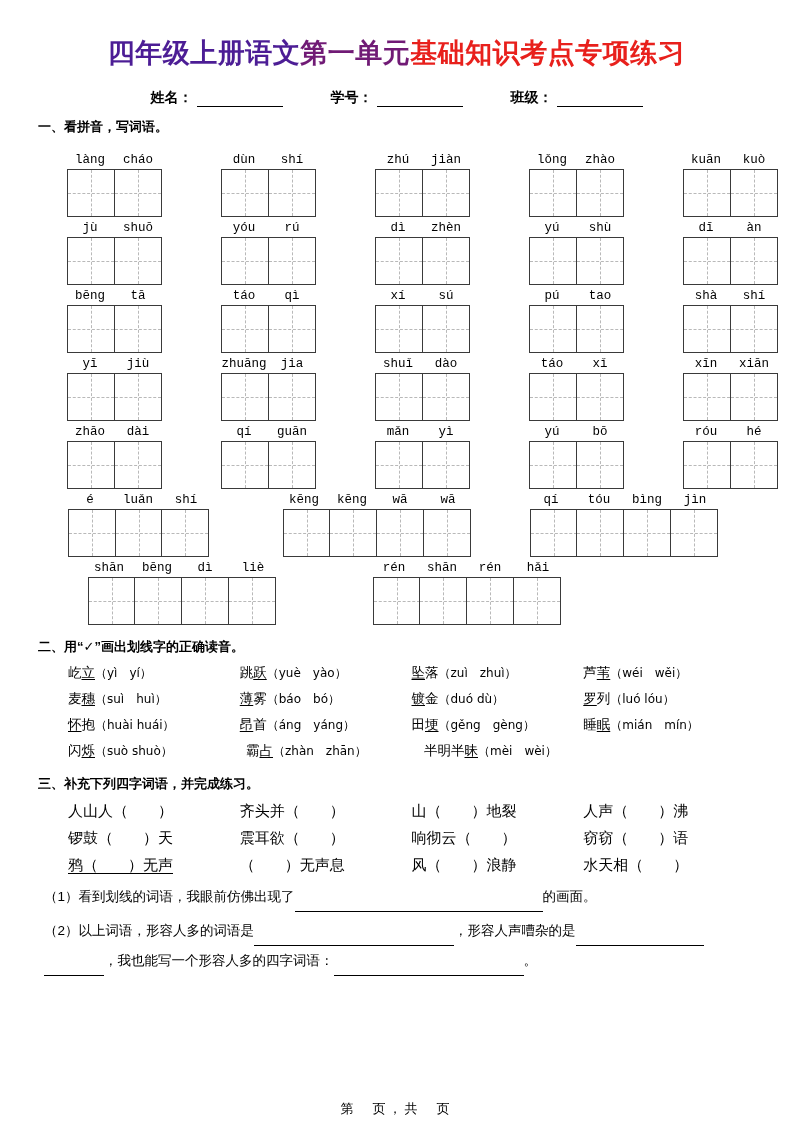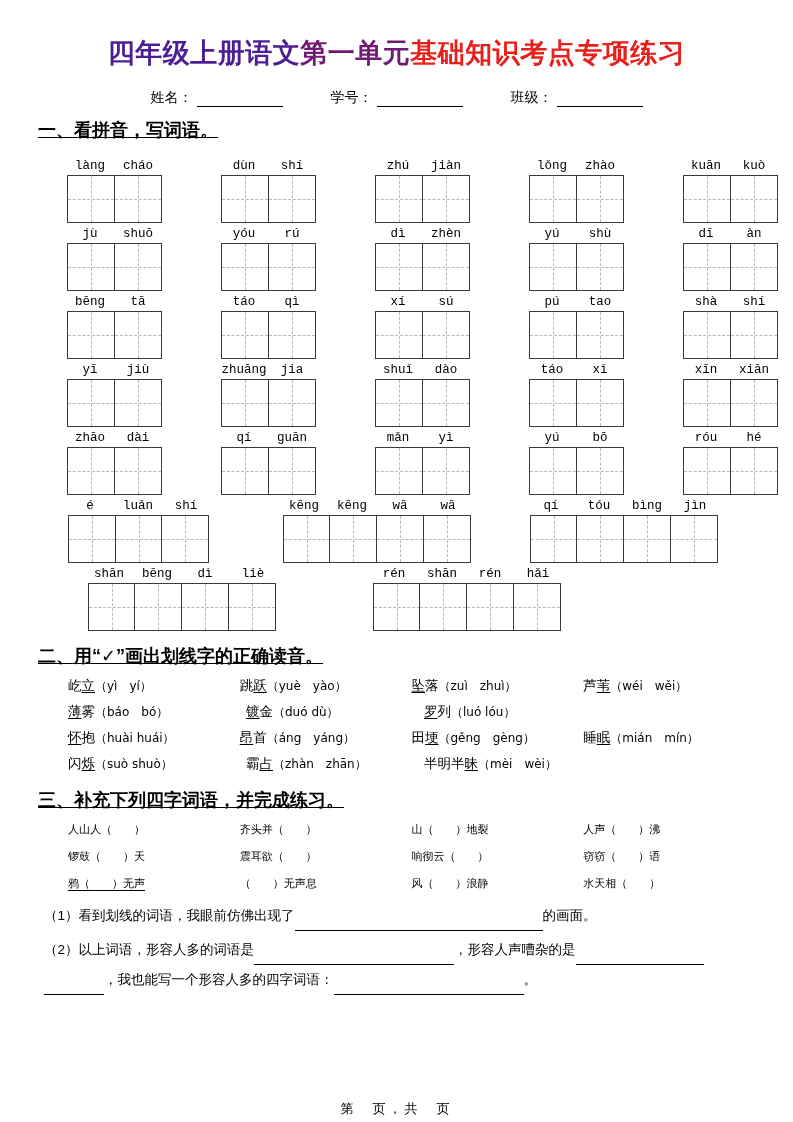--- a/index.html
+++ b/index.html
@@ -37,41 +37,40 @@
   .t-blue  { color: #701a75; }
   .t-red   { color: #e8201c; }
 
   
   .inforow {
     margin-top: 20px;
     display: flex;
     justify-content: center;
     align-items: flex-end;
     font-size: 14px;
-    font-weight: normal;
+    font-weight: bold;
     text-align: center;
   }
   .infoitem { display: flex; align-items: flex-end; margin: 0 24px; }
   .infolabel { white-space: nowrap; }
   .infoblank {
     display: inline-block;
     width: 86px;
     border-bottom: 1.5px solid #000;
     height: 14px;
     margin-left: 4px;
   }
 
   
   .sec-head {
-    font-size: 18px;
+    font-size: 13px;
     font-weight: bold;
     margin-top: 12px;
     margin-bottom: 2px;
     line-height: 1.3;
-    text-decoration: underline;
   }
 
   
   .pygrid { margin-left: 28px; margin-top: 16px; font-family: Liberation Mono, monospace; }
   .pyrow {
     display: flex;
     align-items: flex-start;
     margin-bottom: 1px;
   }
   .pyrow.wide .pyitem { margin-right: 58px; }
@@ -135,21 +134,21 @@
   .cw .u { text-decoration: underline; text-underline-offset: 2px; }
   .cpy {
     font-family: "DejaVu Sans", sans-serif;
     font-size: 12px;
   }
 
   
   .idiom-wrap { margin-left: 30px; margin-top: 4px; }
   .idiom-row {
     display: flex;
-    font-size: 11px;
+    font-size: 15px;
     line-height: 27px;
     white-space: nowrap;
   }
   .idiom-item { width: 175px; }
   .idiom-item.underlined { text-decoration: underline; text-underline-offset: 3px; }
 
   
   .fillq {
     font-size: 13.5px;
     line-height: 30px;
@@ -541,20 +540,21 @@
 
   <div class="sec-head">二、用“✓”画出划线字的正确读音。</div>
   <div class="choice-wrap" id="choicewrap">
       <div class="choice-row">
         <div class="choice-item"><span class="cw"><span>屹</span><span class="u">立</span></span><span class="cpy">（yì　yí）</span></div>
         <div class="choice-item"><span class="cw"><span>跳</span><span class="u">跃</span></span><span class="cpy">（yuè　yào）</span></div>
         <div class="choice-item"><span class="cw"><span class="u">坠</span><span>落</span></span><span class="cpy">（zuì　zhuì）</span></div>
         <div class="choice-item"><span class="cw"><span>芦</span><span class="u">苇</span></span><span class="cpy">（wéi　wěi）</span></div>
       </div>
       <div class="choice-row">
+        <div class="choice-item"><span class="cw"><span>麦</span><span class="u">穗</span></span><span class="cpy">（suì　huì）</span></div>
         <div class="choice-item"><span class="cw"><span class="u">薄</span><span>雾</span></span><span class="cpy">（báo　bó）</span></div>
         <div class="choice-item"><span class="cw"><span class="u">镀</span><span>金</span></span><span class="cpy">（duó dù）</span></div>
         <div class="choice-item"><span class="cw"><span class="u">罗</span><span>列</span></span><span class="cpy">（luó lóu）</span></div>
       </div>
       <div class="choice-row">
         <div class="choice-item"><span class="cw"><span class="u">怀</span><span>抱</span></span><span class="cpy">（huài huái）</span></div>
         <div class="choice-item"><span class="cw"><span class="u">昂</span><span>首</span></span><span class="cpy">（áng　yáng）</span></div>
         <div class="choice-item"><span class="cw"><span>田</span><span class="u">埂</span></span><span class="cpy">（gěng　gèng）</span></div>
         <div class="choice-item"><span class="cw"><span>睡</span><span class="u">眠</span></span><span class="cpy">（mián　mín）</span></div>
       </div>

